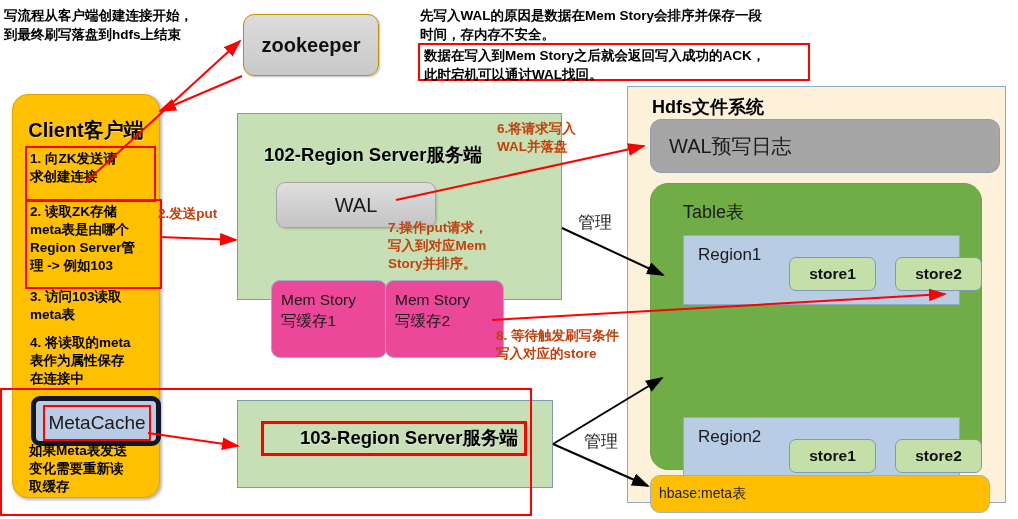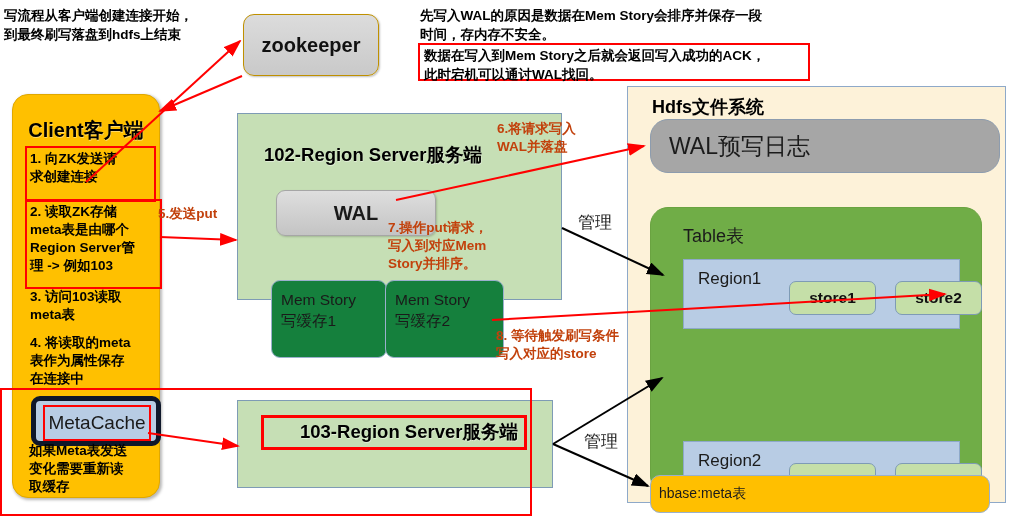--- a/index.html
+++ b/index.html
@@ -108,21 +108,21 @@
     border-radius: 9px;
     display: flex;
     align-items: center;
     justify-content: center;
     font-size: 20px;
     color: #1a1a1a;
     box-shadow: 1px 1px 2px rgba(0,0,0,.18);
   }
   .mem-box {
     position: absolute;
-    background: #15803d;
+    background: #ec4899;
     border: 1px solid #9ab0cd;
     border-radius: 9px;
     font-size: 15.5px;
     color: #1a1a1a;
     line-height: 21px;
     padding: 8px 0 0 9px;
     white-space: pre-line;
   }
 
   
@@ -133,24 +133,24 @@
   .hdfs-title {
     position: absolute;
     font-size: 18px;
     font-weight: bold;
     color: #000;
   }
   .wal-log {
     position: absolute;
     background: #a6a6a6;
     border: 1px solid #8d9cae;
-    border-radius: 18px;
-    display: flex;
-    align-items: center;
-    font-size: 23px;
+    border-radius: 11px;
+    display: flex;
+    align-items: center;
+    font-size: 20px;
     color: #1b1b1b;
     padding-left: 18px;
   }
   .table-box {
     position: absolute;
     background: #70ad47;
     border: 1px solid #6aa341;
     border-radius: 18px;
   }
   .table-label {
@@ -260,60 +260,60 @@
     </div>
 
     <div class="cstep" style="left:16px; top:347px; width:130px;">如果Meta表发送
 变化需要重新读
 取缓存</div>
   </div>
 
   <div class="abs rs-panel" style="left:237px; top:113px; width:325px; height:187px;">
     <div class="rs-title" style="left:26px; top:28px;">102-Region Server服务端</div>
 
-    <div class="wal-box" style="left:38px; top:76px; width:158px; height:44px;font-weight:bold;">WAL</div>
+    <div class="wal-box" style="left:38px; top:68px; width:158px; height:44px;">WAL</div>
 
     <div class="mem-box" style="left:33px; top:166px; width:105px; height:68px;">Mem Story
 写缓存1</div>
 
     <div class="mem-box" style="left:147px; top:166px; width:108px; height:68px;">Mem Story
 写缓存2</div>
   </div>
 
   <div class="abs rs-panel" style="left:237px; top:400px; width:316px; height:88px;">
-    <div class="rs-title boxed" style="left:23px; top:14px;padding-left:36px;">103-Region Server服务端</div>
+    <div class="rs-title boxed" style="left:23px; top:20px;padding-left:36px;">103-Region Server服务端</div>
   </div>
 
   <div class="abs hdfs-panel" style="left:627px; top:86px; width:379px; height:417px;">
 
     <div class="hdfs-title" style="left:24px; top:8px;">Hdfs文件系统</div>
 
     <div class="wal-log" style="left:22px; top:32px; width:330px; height:52px;">WAL预写日志</div>
 
-    <div class="table-box" style="left:22px; top:96px; width:330px; height:285px;margin-top:24px;">
+    <div class="table-box" style="left:22px; top:96px; width:330px; height:285px;">
 
       <div class="table-label" style="left:32px; top:16px;">Table表</div>
 
       <div class="region-box" style="left:32px; top:51px; width:275px; height:68px;">
         <div class="region-label" style="left:14px; top:9px;">Region1</div>
         <div class="store-box" style="left:105px; top:21px; width:85px; height:32px;">store1</div>
         <div class="store-box" style="left:211px; top:21px; width:85px; height:32px;">store2</div>
       </div>
 
       <div class="region-box" style="left:32px; top:233px; width:275px; height:68px;">
         <div class="region-label" style="left:14px; top:9px;">Region2</div>
         <div class="store-box" style="left:105px; top:21px; width:85px; height:32px;">store1</div>
         <div class="store-box" style="left:211px; top:21px; width:85px; height:32px;">store2</div>
       </div>
     </div>
 
     <div class="meta-table" style="left:22px; top:388px; width:330px; height:36px;">hbase:meta表</div>
   </div>
 
-  <div class="red-anno" style="left:158px; top:205px;">5.发送put</div>
+  <div class="red-anno" style="left:158px; top:205px;">2.发送put</div>
 
   <div class="red-anno" style="left:497px; top:120px;">6.将请求写入
 WAL并落盘</div>
 
   <div class="red-anno" style="left:388px; top:219px;">7.操作put请求，
 写入到对应Mem
 Story并排序。</div>
 
   <div class="red-anno" style="left:496px; top:327px;">8. 等待触发刷写条件
 写入对应的store</div>

